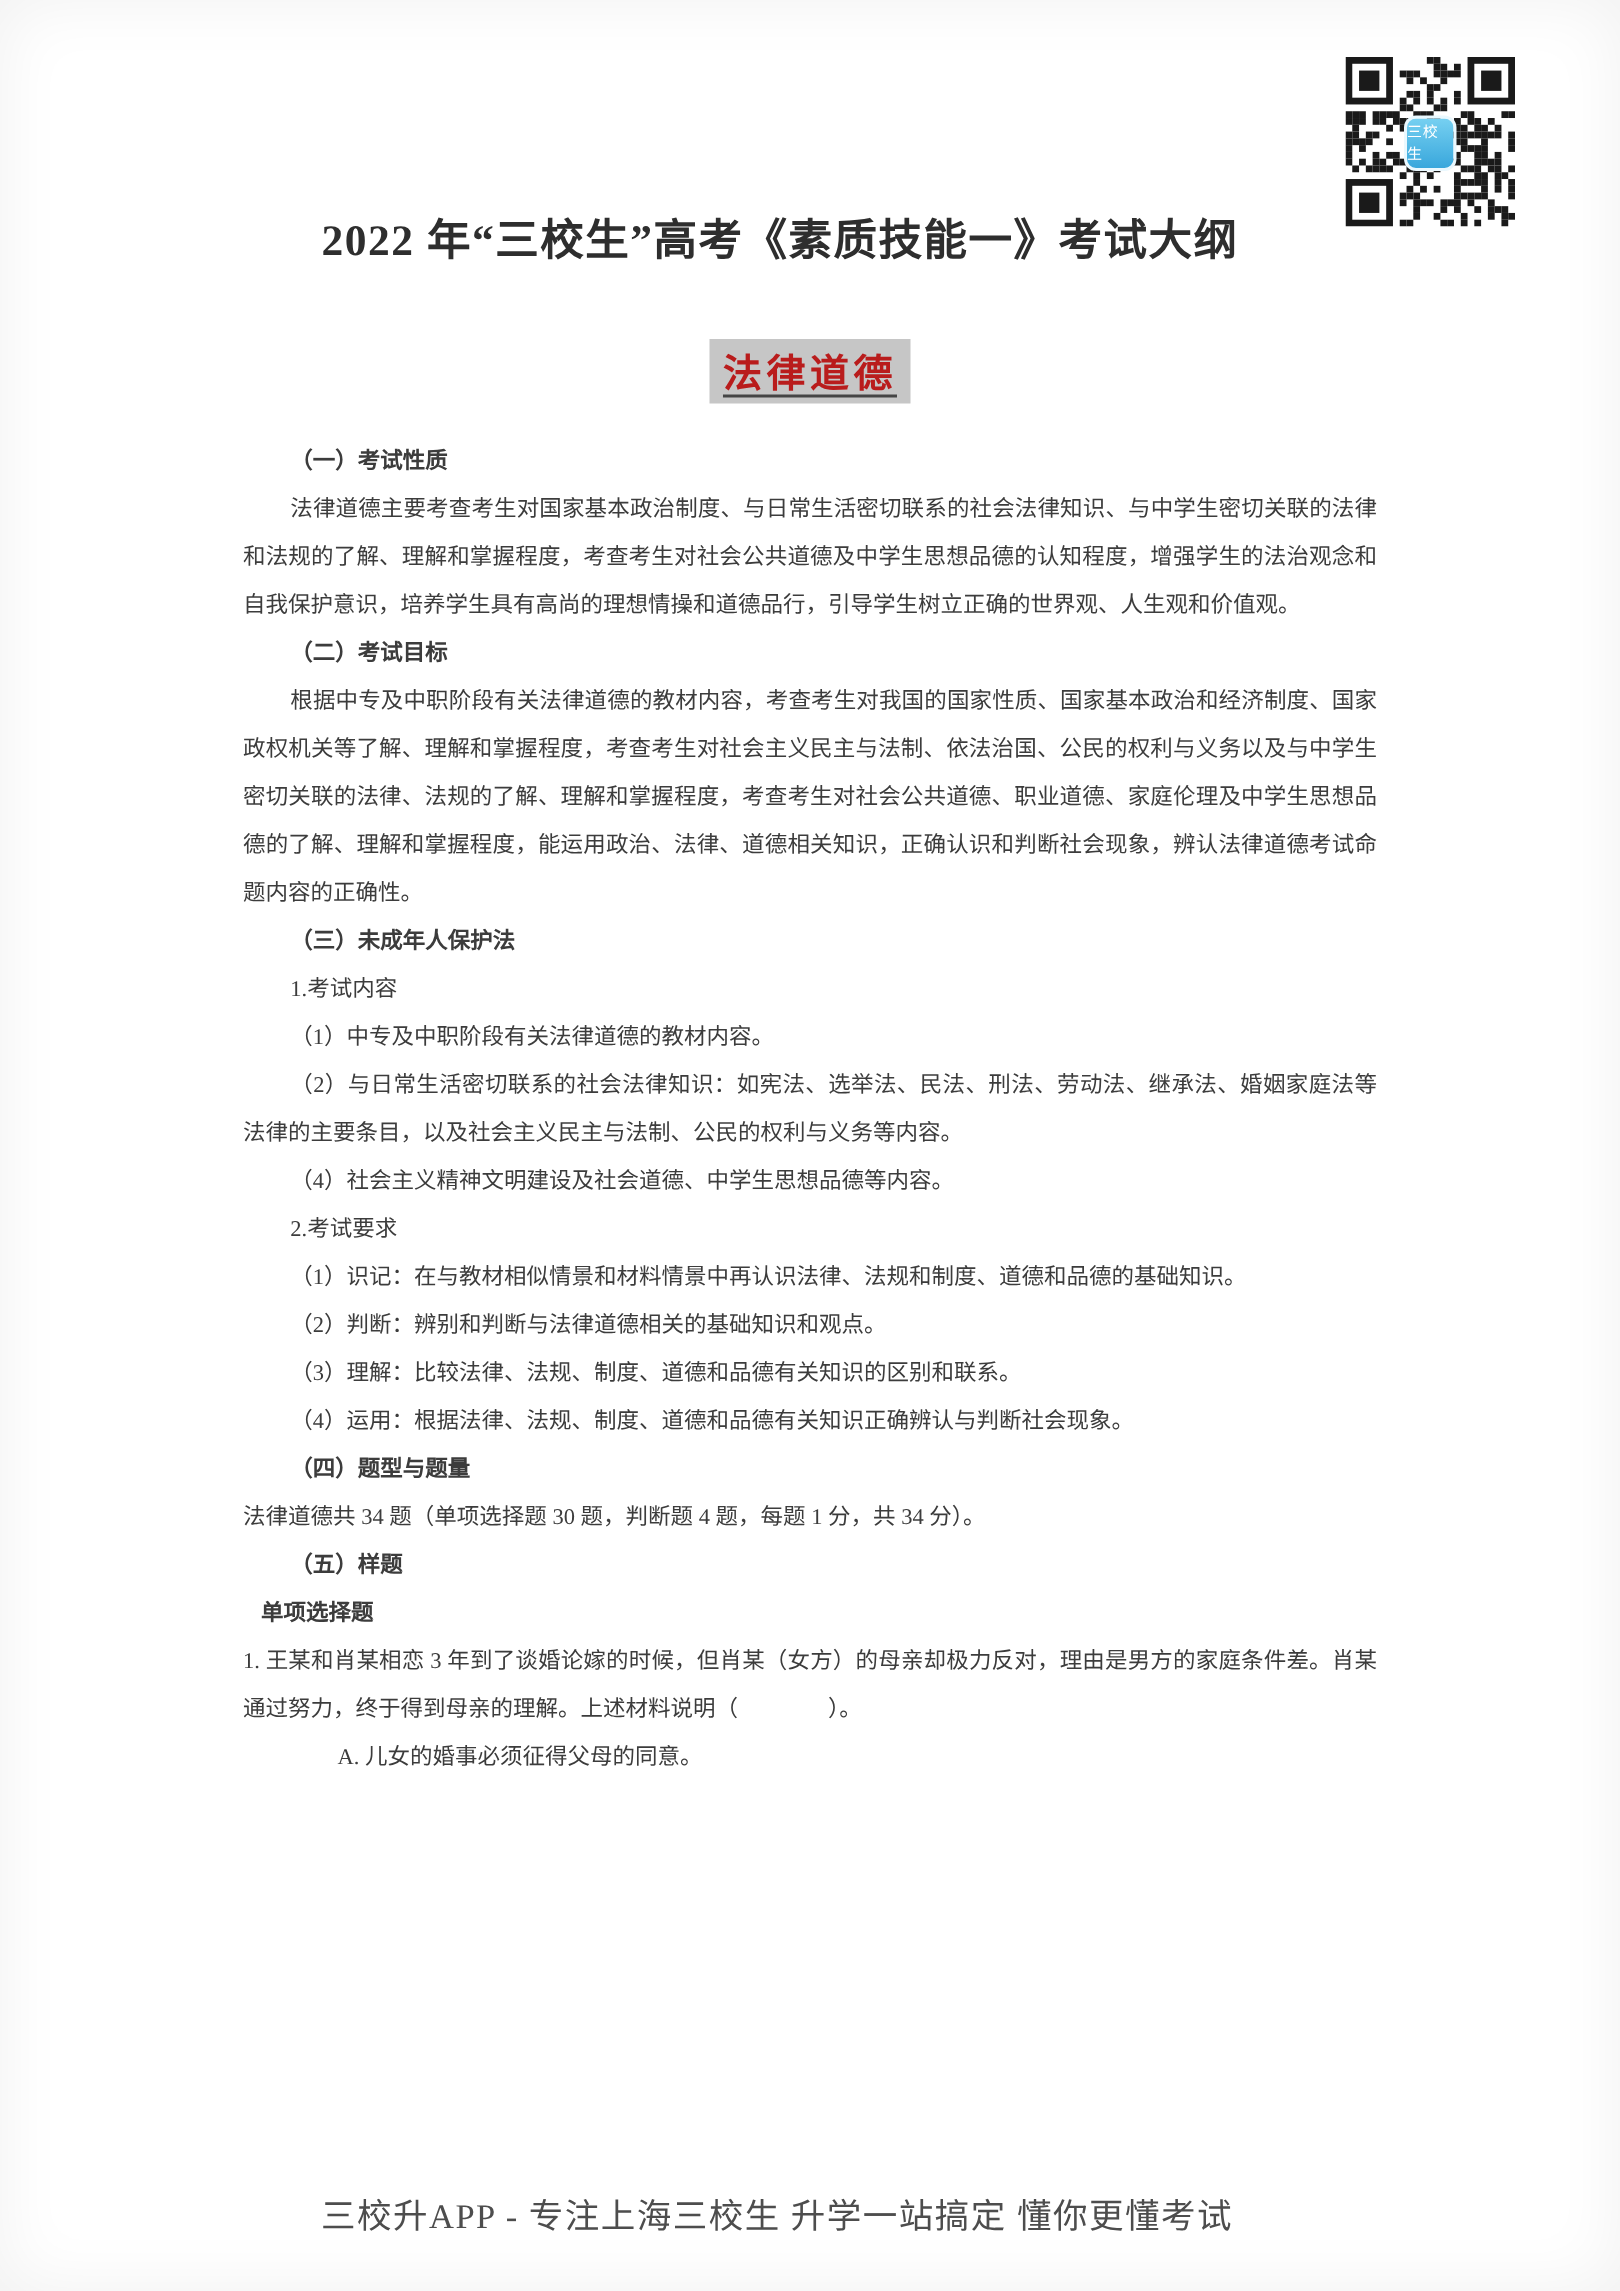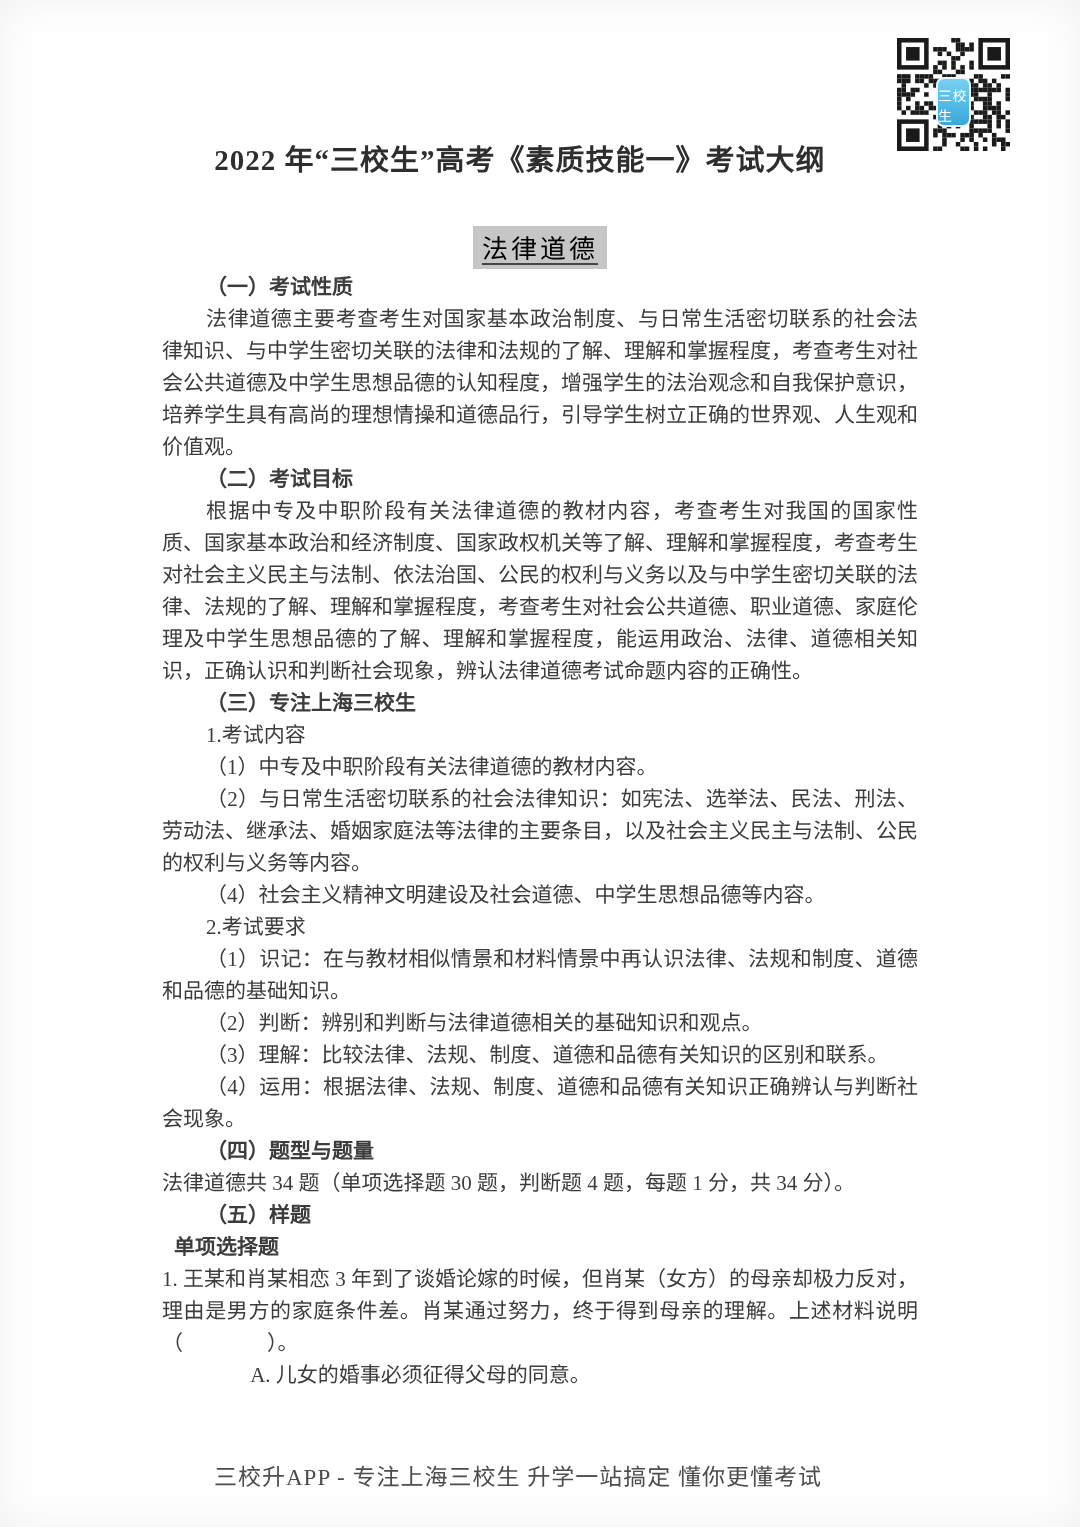--- a/index.html
+++ b/index.html
@@ -16,39 +16,39 @@
 
   .doc-title{
     position:absolute;top:136px;left:150px;width:740px;
     text-align:center;font-size:29px;font-weight:bold;color:#2e2e2e;
     letter-spacing:1px;white-space:nowrap;
   }
 
   .qr-wrap{position:absolute;top:38px;left:897px;width:113px;height:113px;}
   .qr-wrap svg{display:block;}
   .qr-logo{
-    position:absolute;top:39px;left:39px;width:35px;height:50px;box-sizing:border-box;
+    position:absolute;top:39px;left:39px;width:35px;height:37px;box-sizing:border-box;
     border-radius:8px;border:2px solid #eaf8fe;
     background:linear-gradient(180deg,var(--qr-logo-blue-top,#76d0f1),var(--qr-logo-blue-bottom,#39a7dc));
-    display:flex;align-items:flex-end;justify-content:center;
+    display:flex;align-items:flex-start;justify-content:center;
     font-family:"Liberation Sans","DejaVu Sans",sans-serif;
-    font-size:14px;color:#fff;letter-spacing:0.5px;
+    font-size:10px;color:#fff;letter-spacing:0.5px;
   }
 
   .subject-banner-row{position:absolute;top:226px;left:162px;width:756px;text-align:center;}
   .subject-banner{
     display:inline-block;background:var(--highlight-bg,#c6c6c6);
-    padding:2px 9px 4px;font-size:26px;font-weight:normal;color:#000000;letter-spacing:3px;
+    padding:2px 9px 4px;font-size:26px;font-weight:bold;color:#b91c1c;letter-spacing:3px;
     text-decoration:underline;text-decoration-thickness:2px;
     text-underline-offset:5px;text-decoration-color:#454545;
   }
 
   .content{
-    position:absolute;top:271px;left:162px;width:756px;
-    font-size:21px;line-height:32px;text-align:justify;
+    position:absolute;top:292px;left:162px;width:756px;
+    font-size:15px;line-height:32px;text-align:justify;
   }
   .content p{margin:0;}
   p.hd{font-weight:bold;text-indent:2.1em;}
   p.ind{text-indent:2.1em;}
   p.flush{text-indent:0;}
   p.sample-type{font-weight:bold;text-indent:0;padding-left:12px;}
   p.option{text-indent:4.2em;}
 
   .page-footer{
     position:absolute;top:1458px;left:0;width:1036px;text-align:center;
@@ -291,21 +291,21 @@
   <span class="subject-banner">法律道德</span>
 </div>
 
 <div class="content">
   <p class="hd">（一）考试性质</p>
   <p class="ind">法律道德主要考查考生对国家基本政治制度、与日常生活密切联系的社会法律知识、与中学生密切关联的法律和法规的了解、理解和掌握程度，考查考生对社会公共道德及中学生思想品德的认知程度，增强学生的法治观念和自我保护意识，培养学生具有高尚的理想情操和道德品行，引导学生树立正确的世界观、人生观和价值观。</p>
 
   <p class="hd">（二）考试目标</p>
   <p class="ind">根据中专及中职阶段有关法律道德的教材内容，考查考生对我国的国家性质、国家基本政治和经济制度、国家政权机关等了解、理解和掌握程度，考查考生对社会主义民主与法制、依法治国、公民的权利与义务以及与中学生密切关联的法律、法规的了解、理解和掌握程度，考查考生对社会公共道德、职业道德、家庭伦理及中学生思想品德的了解、理解和掌握程度，能运用政治、法律、道德相关知识，正确认识和判断社会现象，辨认法律道德考试命题内容的正确性。</p>
 
-  <p class="hd">（三）专注上海三校生</p>
+  <p class="hd">（三）未成年人保护法</p>
   <p class="ind">1.考试内容</p>
   <p class="ind">（1）中专及中职阶段有关法律道德的教材内容。</p>
   <p class="ind">（2）与日常生活密切联系的社会法律知识：如宪法、选举法、民法、刑法、劳动法、继承法、婚姻家庭法等法律的主要条目，以及社会主义民主与法制、公民的权利与义务等内容。</p>
   <p class="ind">（4）社会主义精神文明建设及社会道德、中学生思想品德等内容。</p>
   <p class="ind">2.考试要求</p>
   <p class="ind">（1）识记：在与教材相似情景和材料情景中再认识法律、法规和制度、道德和品德的基础知识。</p>
   <p class="ind">（2）判断：辨别和判断与法律道德相关的基础知识和观点。</p>
   <p class="ind">（3）理解：比较法律、法规、制度、道德和品德有关知识的区别和联系。</p>
   <p class="ind">（4）运用：根据法律、法规、制度、道德和品德有关知识正确辨认与判断社会现象。</p>
 

